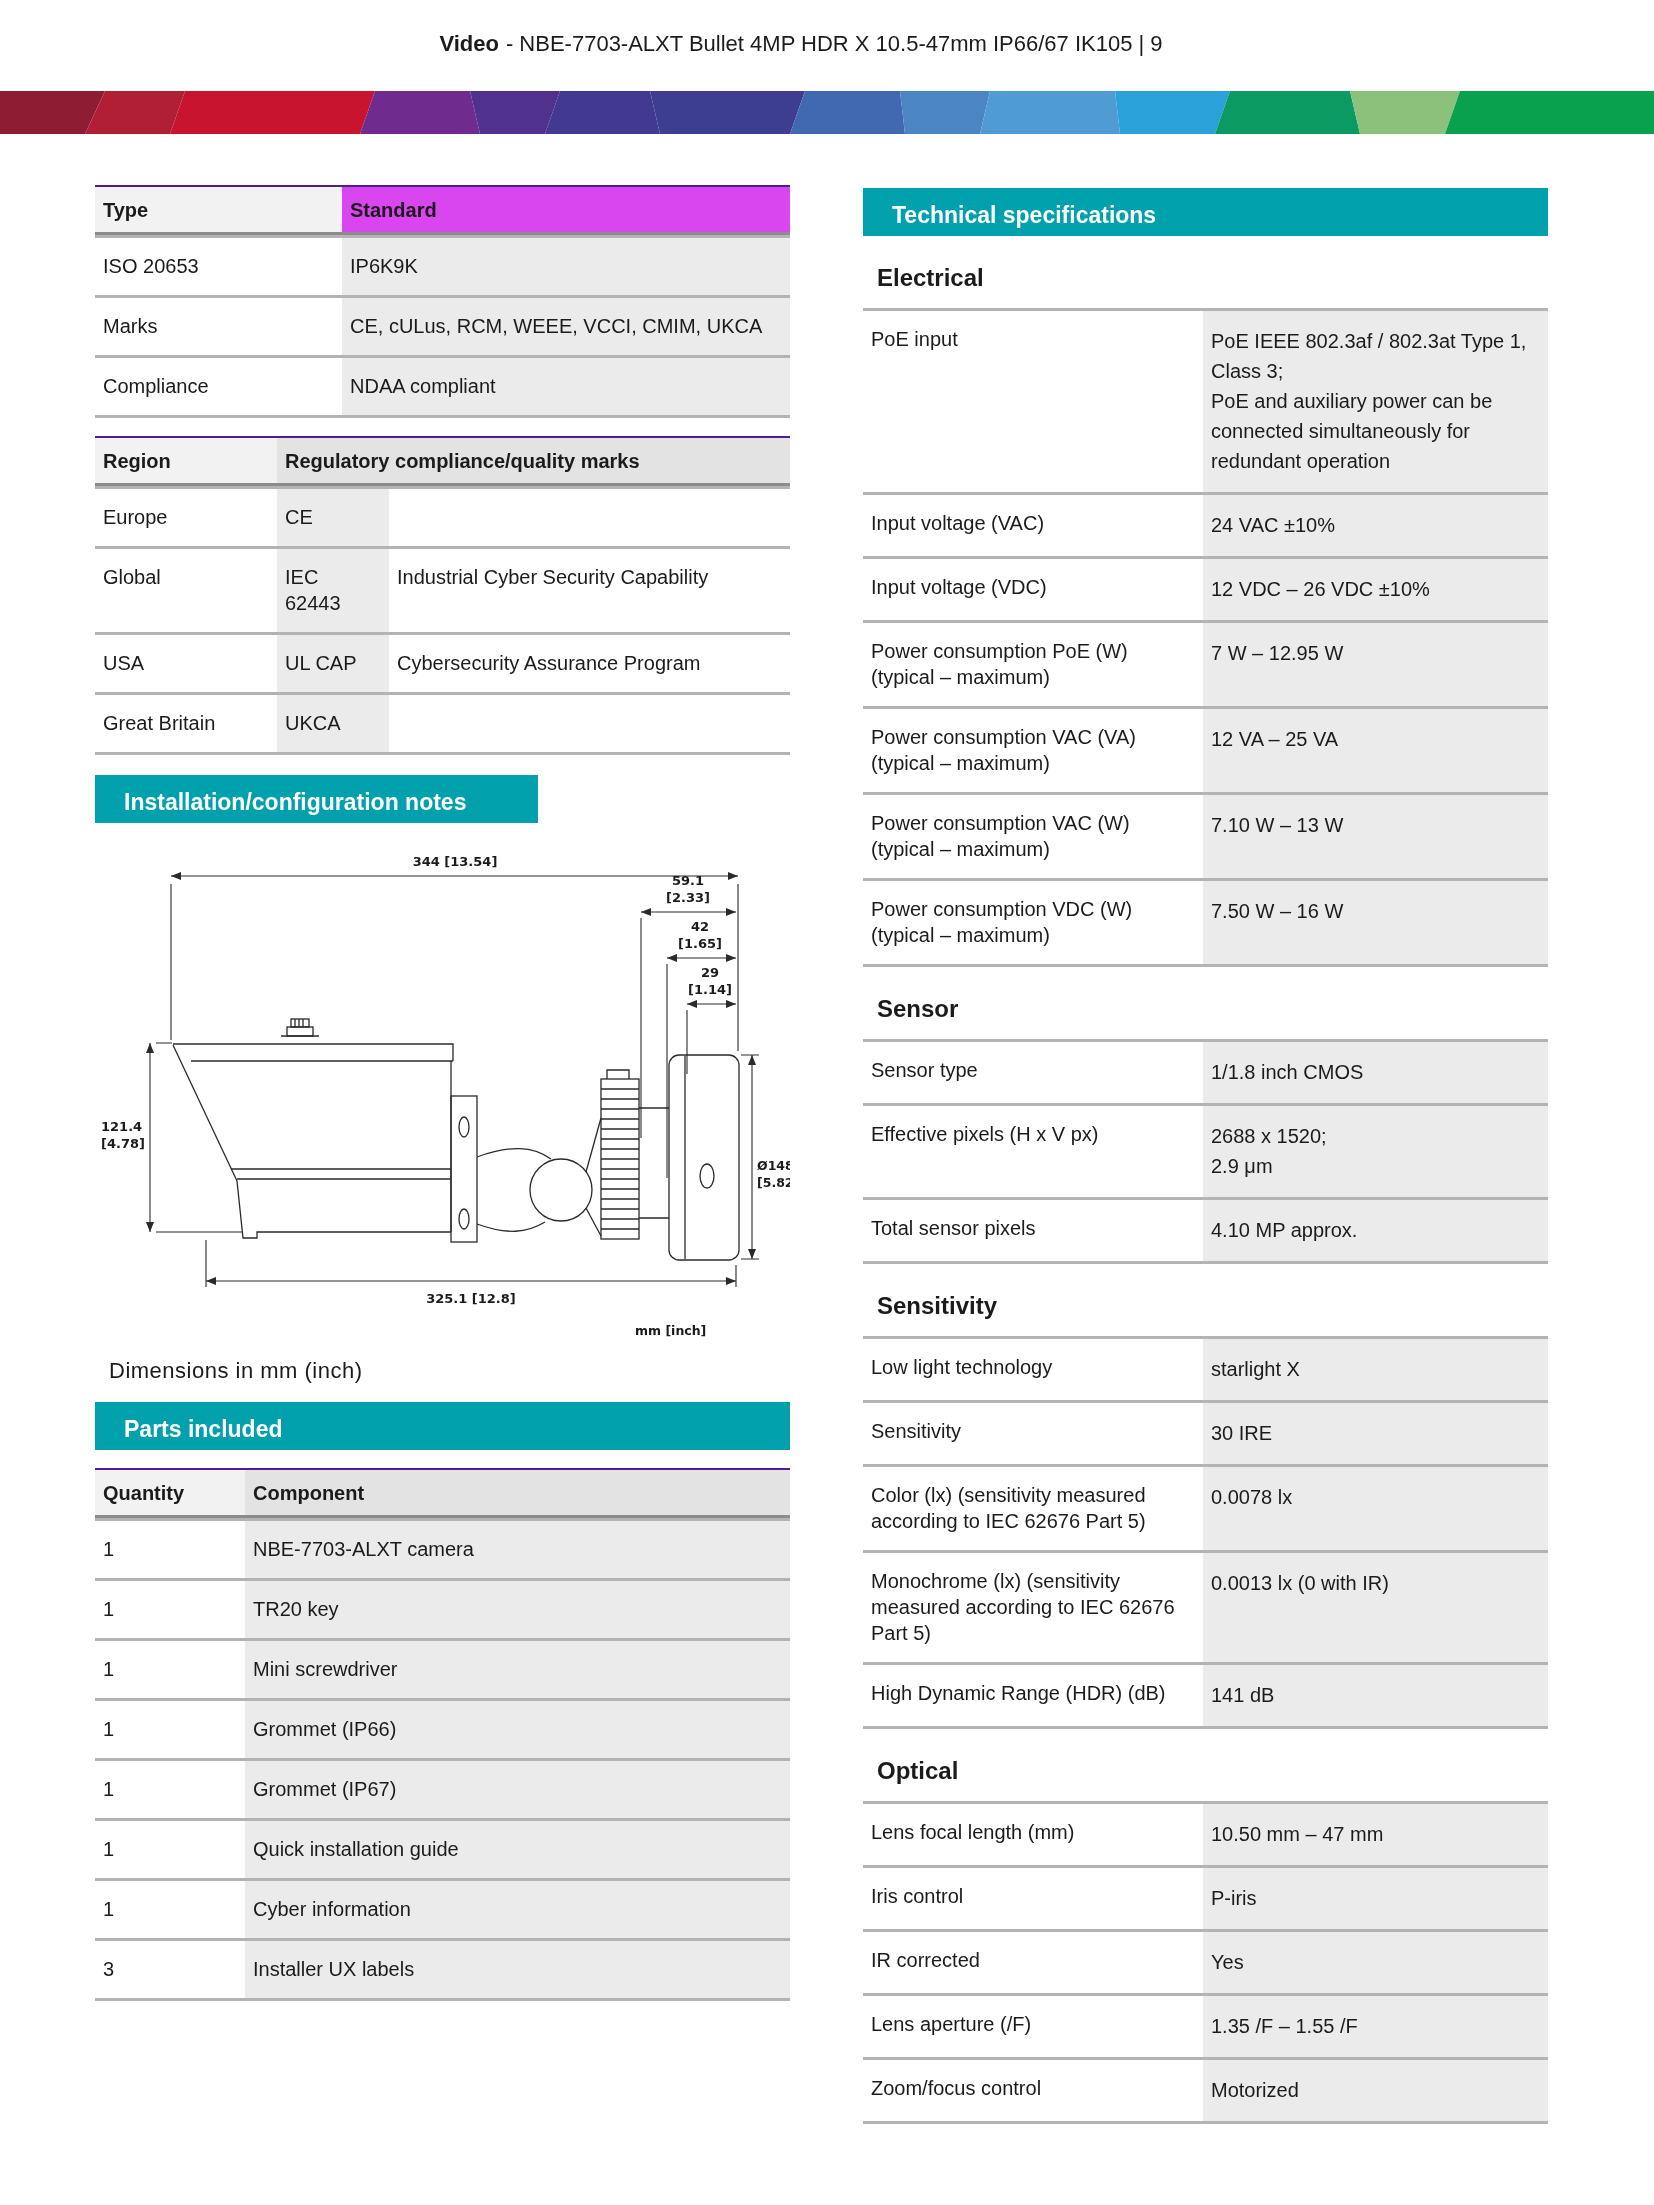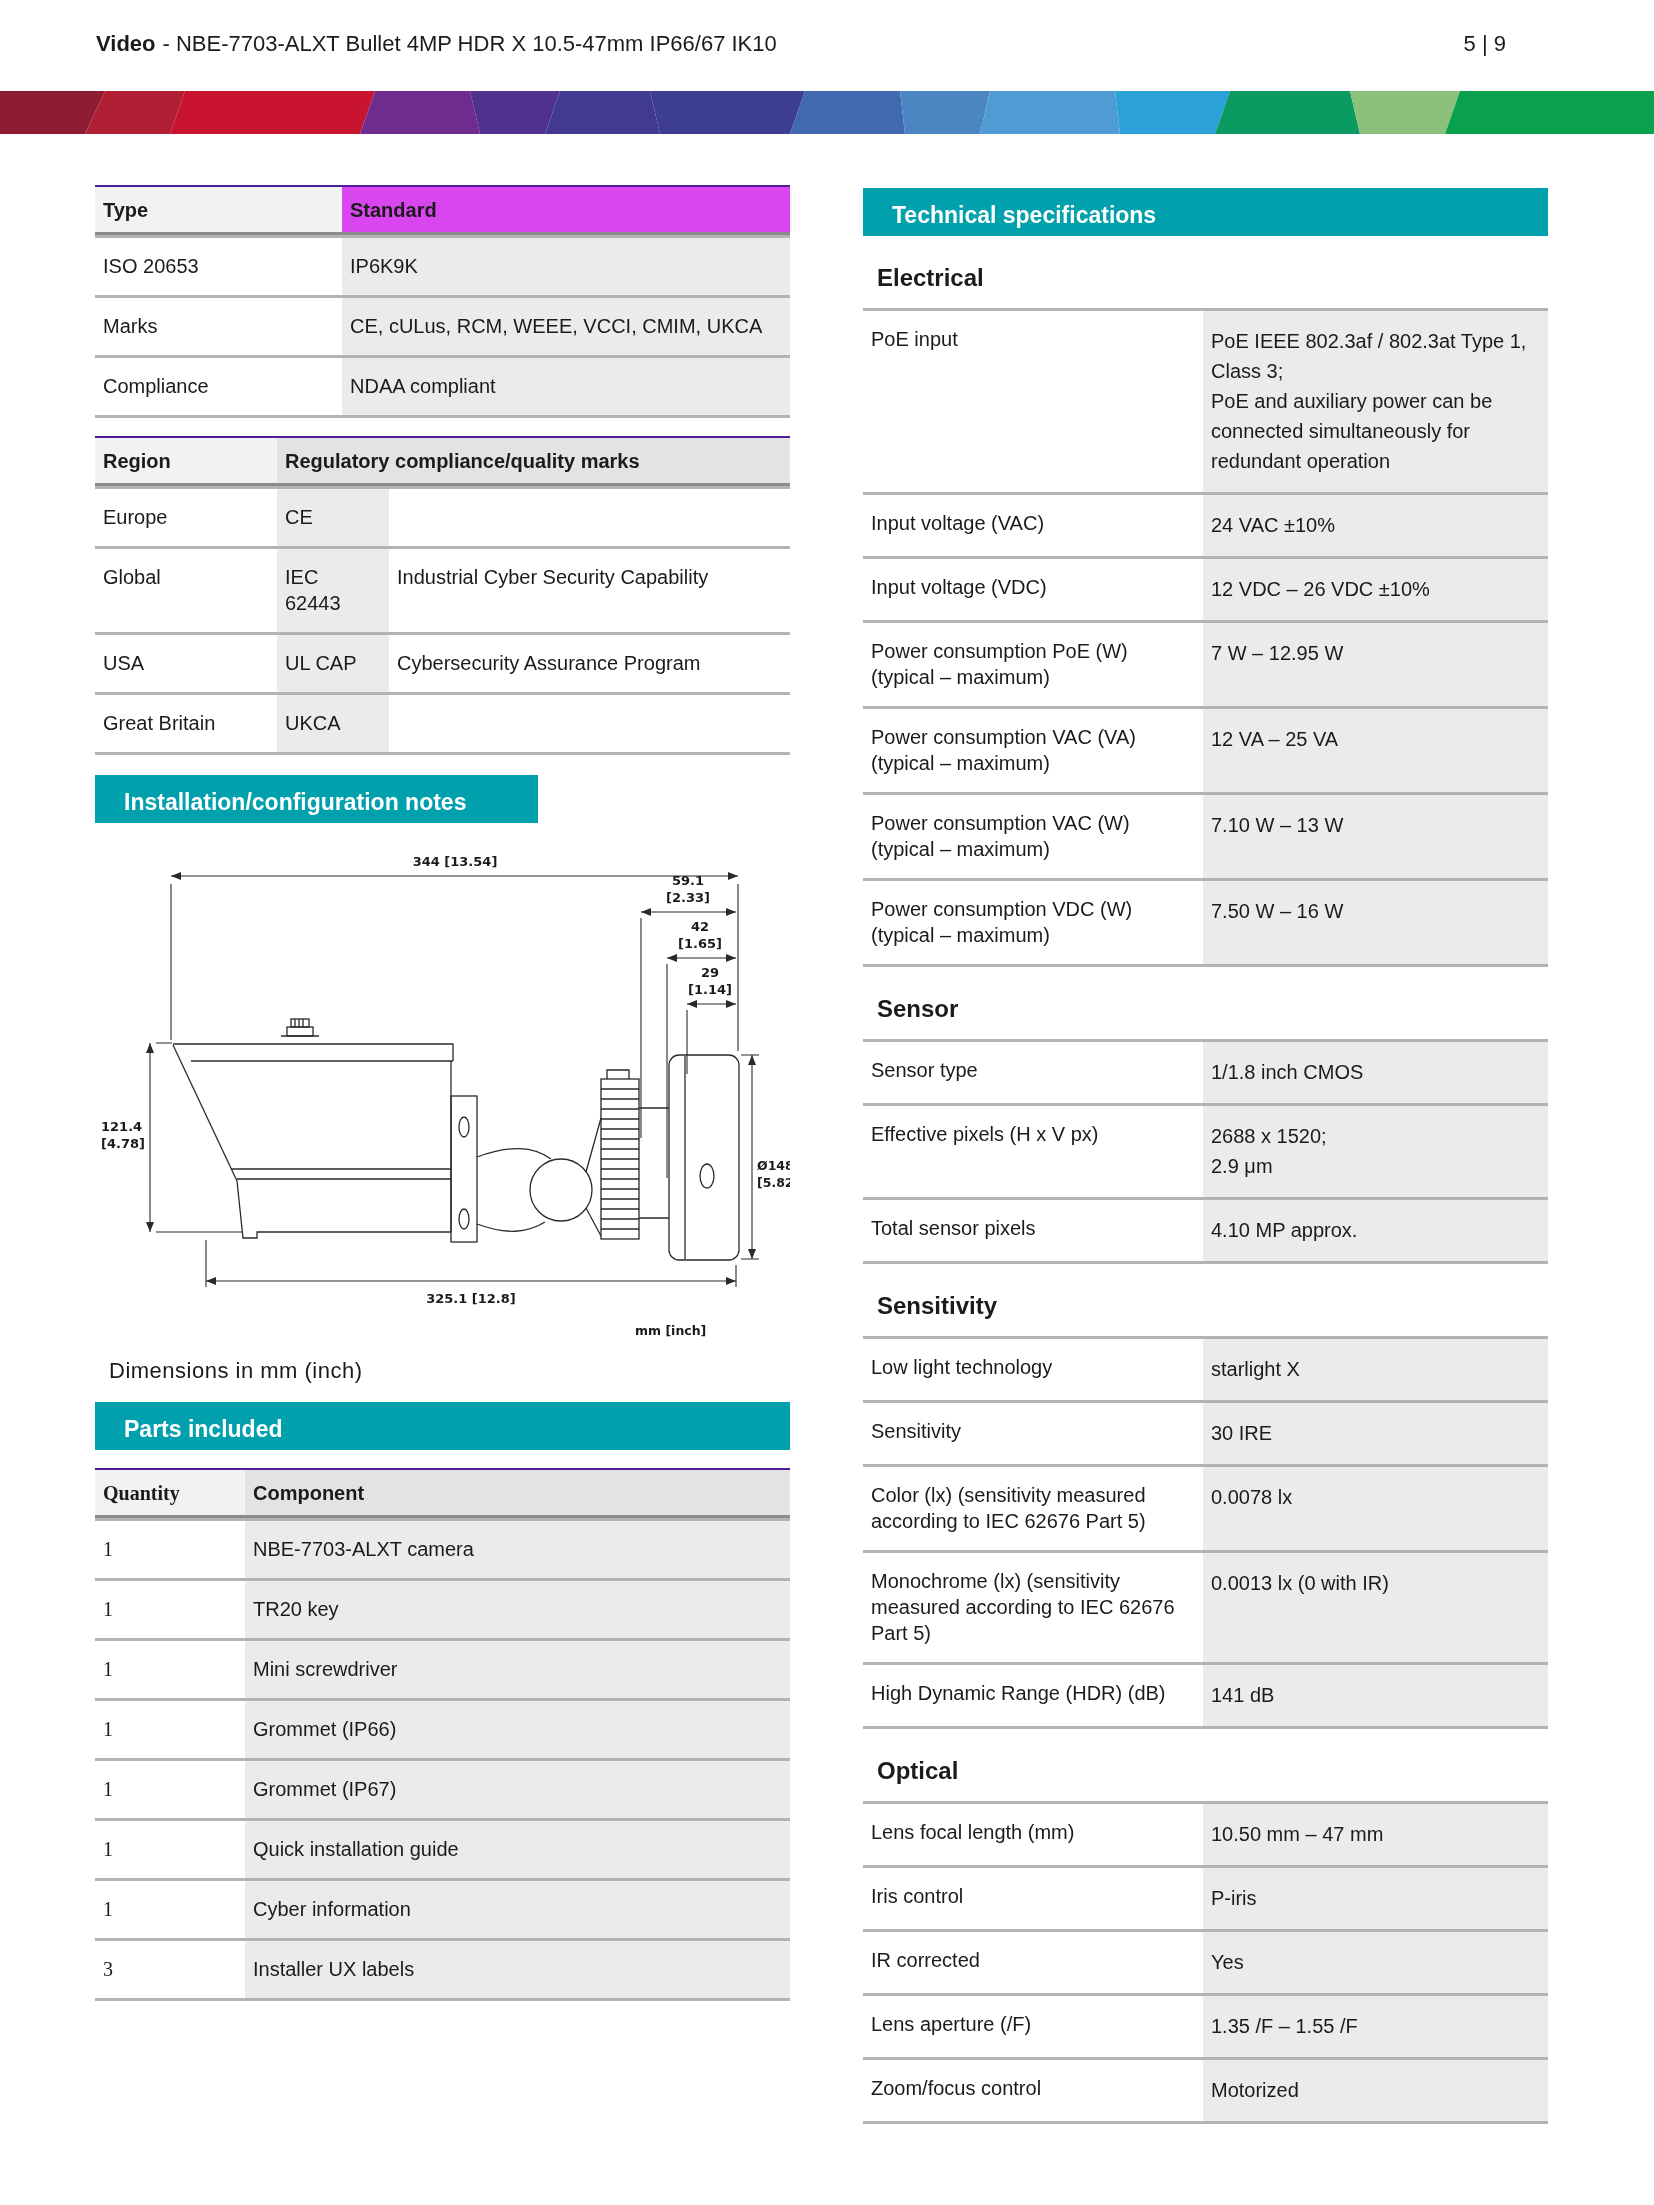--- a/index.html
+++ b/index.html
@@ -2,21 +2,21 @@
 <html><head>
 <meta charset="utf-8">
 <style>
   html,body{margin:0;padding:0;}
   body{
     width:1654px;height:2205px;position:relative;background:#ffffff;
     font-family:"Liberation Sans",sans-serif;color:#1b1b1b;overflow:hidden;
   }
   
   .pagehead{position:absolute;top:31px;left:96px;width:1410px;display:flex;
-    justify-content:space-between;font-size:22px;}
+    justify-content:center;font-size:22px;}
   .pagehead .brand{font-weight:bold;}
   .pagehead .ttl{margin-left:7px;font-weight:normal;}
   
   .colorbar{position:absolute;top:91px;left:0;width:1654px;height:43px;}
   
   .col-left{position:absolute;left:95px;top:185px;width:695px;}
   .col-right{position:absolute;left:863px;top:188px;width:685px;}
   
   .banner{background:#00a0ac;color:#ffffff;font-weight:bold;font-size:23px;
     line-height:24px;padding:15px 10px 9px 29px;box-sizing:border-box;}
@@ -34,21 +34,21 @@
   .st .c2{flex:1;background:#ebebeb;}
   .st .hd .c1{background:#f2f2f2;}
   .st .hd .c2{background:#d946ef;}
   
   .rg .c1{width:182px;}
   .rg .c2{width:112px;background:#ebebeb;}
   .rg .c3{flex:1;}
   .rg .hd .c1{background:#f2f2f2;}
   .rg .hc23{flex:1;background:#e3e3e3;}
   
-  .pt .c1{width:150px;font-family:Liberation Serif, serif;}
+  .pt .c1{width:150px;}
   .pt .c2{flex:1;background:#ebebeb;}
   .pt .hd .c1{background:#f2f2f2;}
   .pt .hd .c2{background:#e3e3e3;}
   
   .sp .c1{width:340px;}
   .sp .c2{flex:1;background:#ebebeb;white-space:pre-line;line-height:30px;}
   .sp .c1{line-height:26px;}
   
   .drawing{margin-top:5px;}
   svg text{font-family:"DejaVu Sans",sans-serif;font-weight:bold;font-size:13px;fill:#1b1b1b;}

